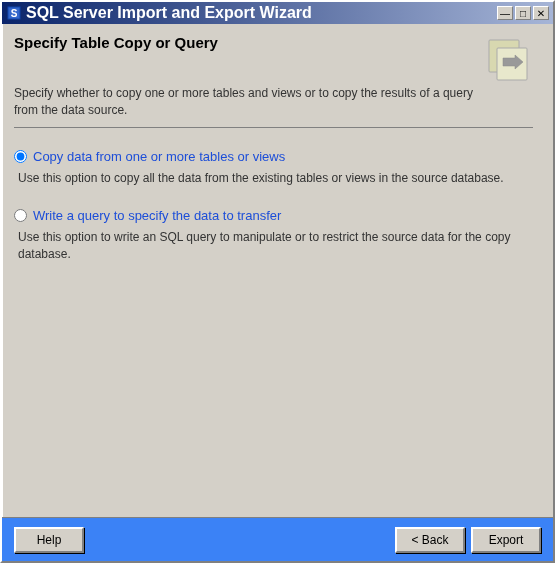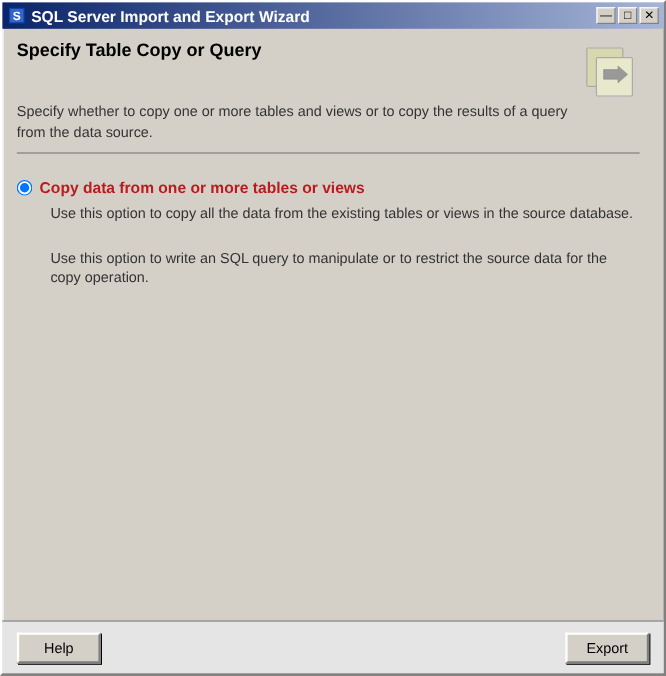--- a/index.html
+++ b/index.html
@@ -46,21 +46,21 @@
       height: 16px;
       margin-right: 4px;
       display: flex;
       align-items: center;
       justify-content: center;
       flex-shrink: 0;
     }
 
     .title-bar-text {
       color: white;
-      font-size: 13px;
+      font-size: 16px;
       font-weight: bold;
       flex: 1;
       white-space: nowrap;
       overflow: hidden;
     }
 
     .title-bar-buttons {
       display: flex;
       gap: 2px;
     }
@@ -150,36 +150,36 @@
       margin-top: 2px;
       margin-right: 6px;
       flex-shrink: 0;
       cursor: pointer;
       width: 13px;
       height: 13px;
     }
 
     .option-label {
       font-size: 13px;
-      font-weight: bold;
-      color: #b91c1c;
+      font-weight: normal;
+      color: #1d4ed8;
       line-height: 1.4;
     }
 
     .option-desc {
       font-size: 12px;
       color: #333;
       line-height: 1.4;
-      margin-left: 28px;
+      margin-left: 4px;
       margin-top: 3px;
     }
 
     .footer {
       height: 44px;
-      background: #e5e5e5;
+      background: #3b82f6;
       border-top: 1px solid #808080;
       display: flex;
       align-items: center;
       padding: 0 12px;
       flex-shrink: 0;
       gap: 6px;
     }
 
     .footer-spacer {
       flex: 1;
@@ -255,23 +255,28 @@
 
       <div class="option-group">
         <div class="option-row">
           <input type="radio" name="copy-option" class="option-radio" checked="" style="">
           <span class="option-label">Copy data from one or more tables or views</span>
         </div>
         <div class="option-desc">Use this option to copy all the data from the existing tables or views in the source database.</div>
       </div>
 
       <div class="option-group">
-        <div class="option-desc">Use this option to write an SQL query to manipulate or to restrict the source data for the copy operation.</div>
+        <div class="option-row">
+          <input type="radio" name="copy-option" class="option-radio" style="">
+          <span class="option-label">Write a query to specify the data to transfer</span>
+        </div>
+        <div class="option-desc">Use this option to write an SQL query to manipulate or to restrict the source data for the copy database.</div>
       </div>
     </div>
   </div>
 
   <div class="footer">
     <button class="btn">Help</button>
     <div class="footer-spacer"></div>
+    <button class="btn">&lt; Back</button>
     <button class="btn">Export</button>
   </div>
 </div>
 
 </body></html>

